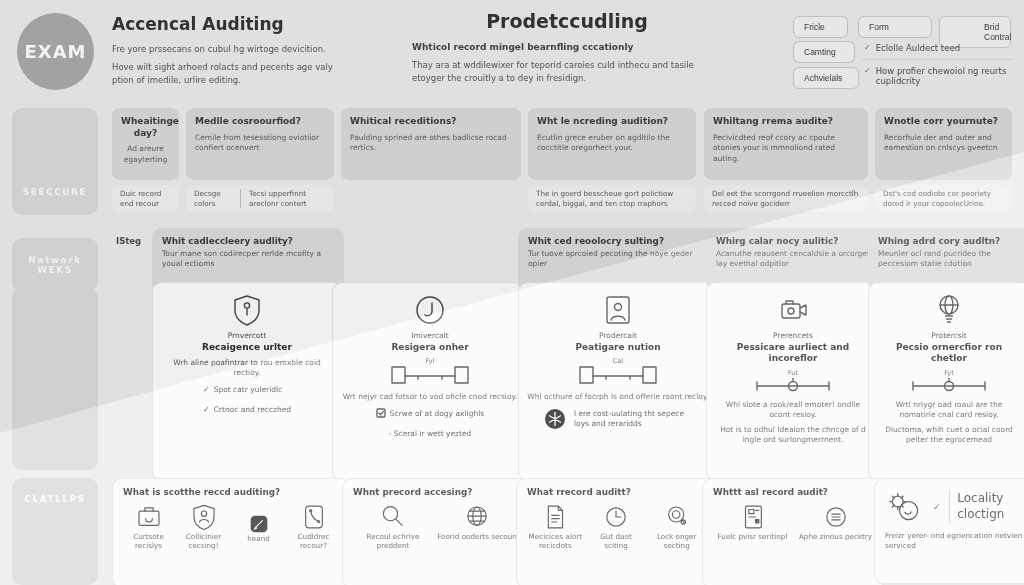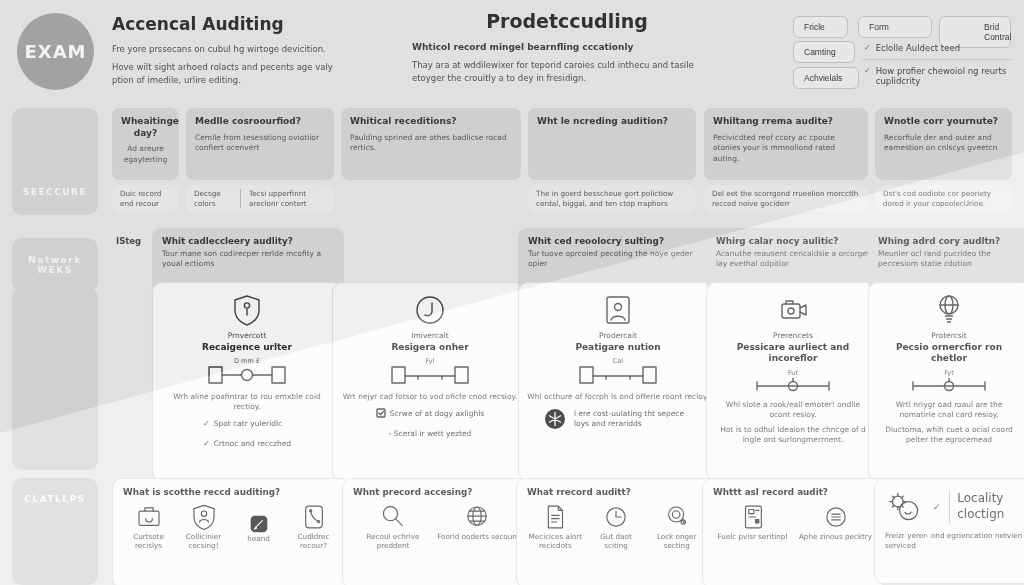--- a/index.html
+++ b/index.html
@@ -146,20 +146,21 @@
   <div class="abs" style="left:341px;top:108px;width:180px;">
     <div class="r1head">
       <div class="r1title">Whitical receditions?</div>
       <div class="r1body">Paulding sprined are othes badlicse rocad rertics.</div>
     </div>
   </div>
 
   <div class="abs" style="left:528px;top:108px;width:168px;">
     <div class="r1head">
       <div class="r1title">Wht le ncreding audition?</div>
+      <div class="r1body">Ecutlin grece eruber on agdltilo the cocctitle oregorhect your.</div>
     </div>
     <div class="r1foot">
         <div class="ftext">The in goerd besscheue gort polictiow cerdal, biggal, and ten ctop rraphors</div>
       </div>
   </div>
 
   <div class="abs" style="left:704px;top:108px;width:164px;">
     <div class="r1head">
       <div class="r1title">Whiltang rrema audite?</div>
       <div class="r1body">Pecivicdted reof ccory ac cpoute otonies your is mmnoliond rated auting.</div>
@@ -188,29 +189,20 @@
   <div class="r2card" style="left:152px;width:172px;">
     <span>
       <svg class="ico" width="36" height="36" viewBox="0 0 36 36">
         <path d="M18 4 L30 8 V18 C30 26 24 31 18 33 C12 31 6 26 6 18 V8 Z"></path>
         <circle cx="18" cy="13.5" r="2.6"></circle>
           <path d="M18 17 v6"></path>
       </svg>
     </span>
     <div class="r2label">Prnvercott</div>
     <div class="r2title">Recaigence urlter</div>
-    <div class="diagwrap">
-      <span class="diaglabel">D mm £</span>
-      <svg class="ico" width="84" height="24" viewBox="0 0 84 24">
-        <rect x="4" y="4" width="13" height="16"></rect>
-          <rect x="67" y="4" width="13" height="16"></rect>
-        <path d="M17 12 H36 M48 12 H67"></path>
-          <circle cx="42" cy="12" r="5.5"></circle>
-      </svg>
-    </div>
     <div class="r2para">Wrh aline poafintrar to rou emxble coid rectioy.</div>
     <div class="r2items">
       <div class="checkrow">
         <span class="g">✓</span>
         <span>Spot catr yuleridlc</span>
       </div>
       <div class="checkrow">
         <span class="g">✓</span>
         <span>Crtnoc and recczhed</span>
       </div>

